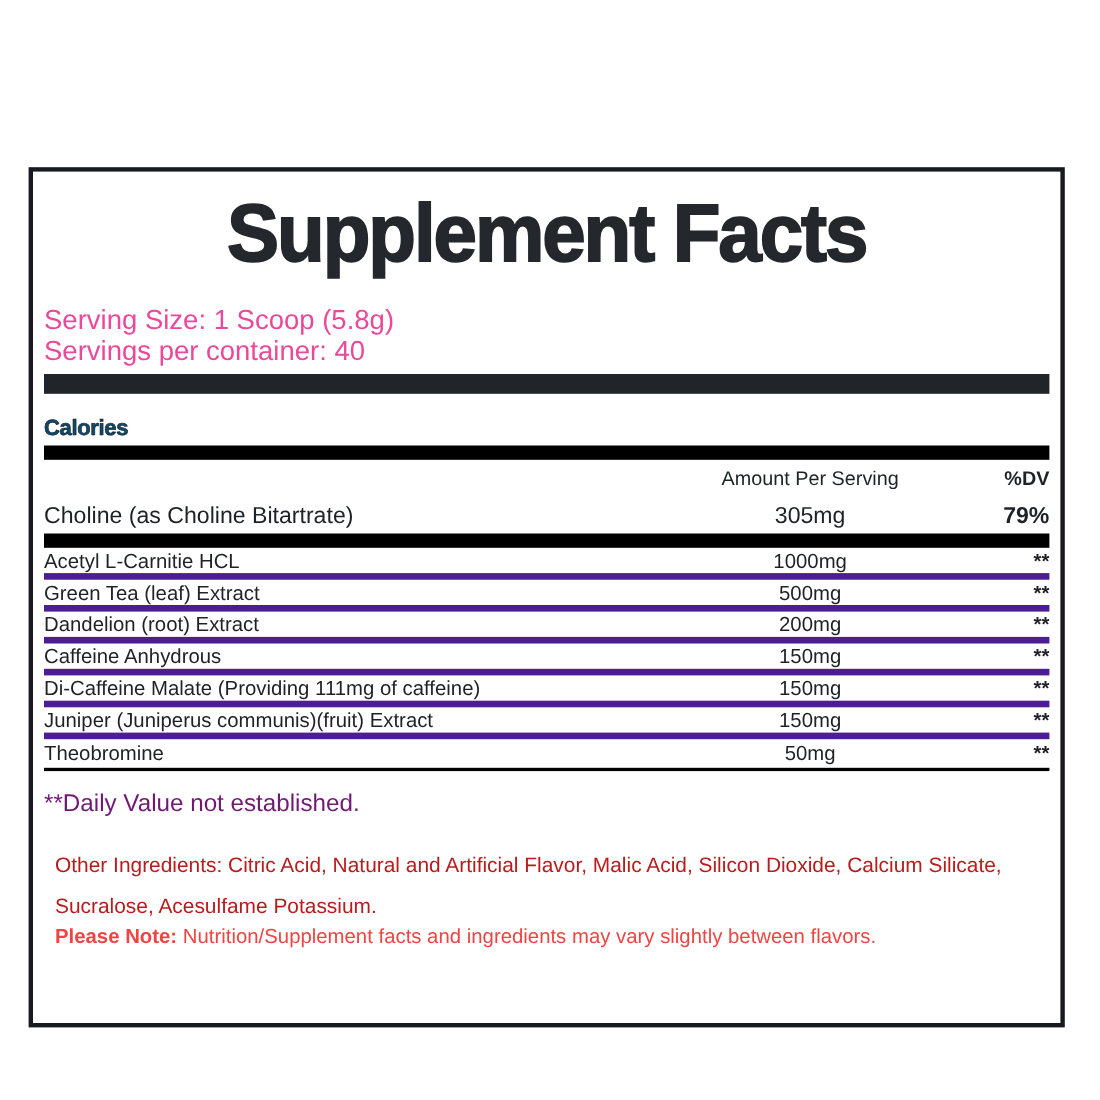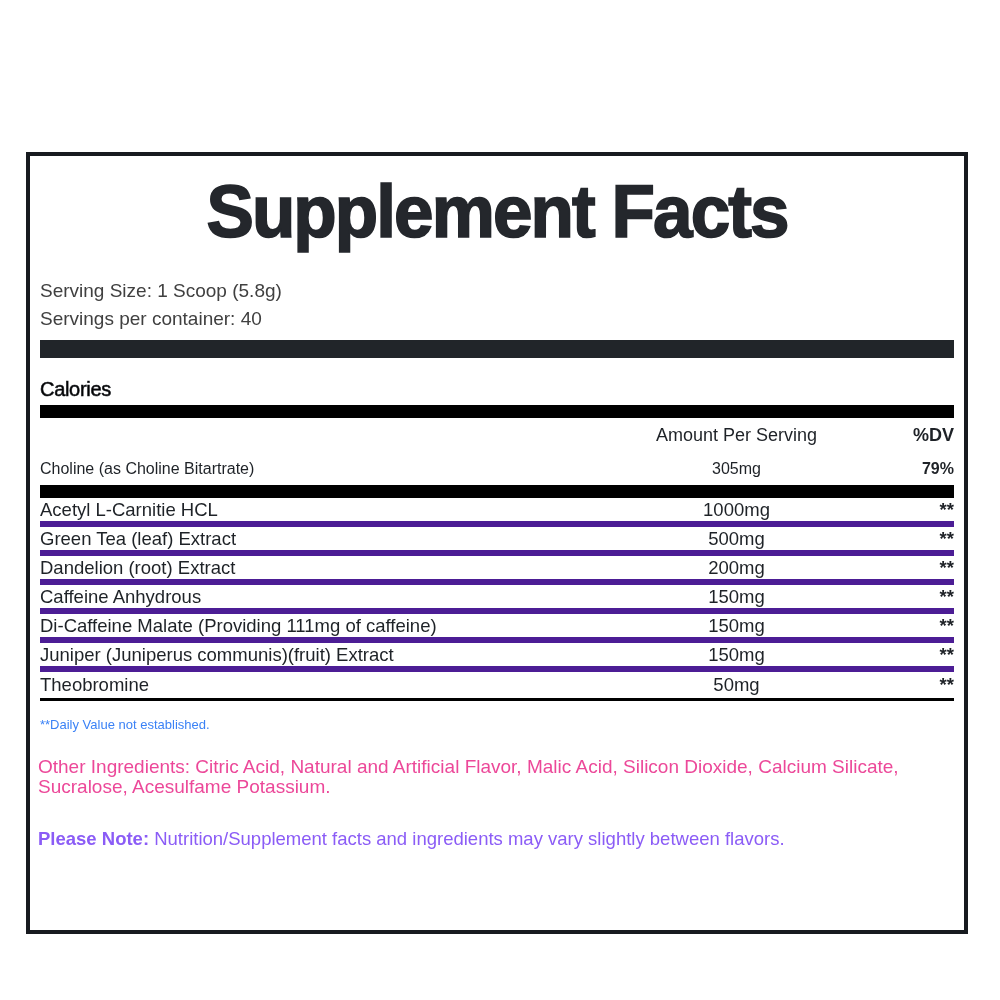--- a/index.html
+++ b/index.html
@@ -30,84 +30,84 @@
     font-weight: bold;
     letter-spacing: -2px;
     color: #24272c;
     -webkit-text-stroke: 1.7px #24272c;
     transform: scaleX(0.96);
     transform-origin: center;
     white-space: nowrap;
   }
 
   .serving-line {
-    font-size: 19px;
+    font-size: 25px;
     line-height: 28px;
-    color: #404040;
+    color: #ec4899;
   }
   .serving-line.first { margin-top: 25px; }
 
   .bar { width: 100%; }
   .bar-thick-dark { height: 18px; background: #212529; margin-top: 7px; }
   .bar-mid-black  { height: 13px; background: #000000; }
 
   .calories {
     margin-top: 20px;
     font-size: 20px;
     line-height: 22px;
-    font-weight: normal;
+    font-weight: bold;
     letter-spacing: -0.3px;
-    color: #000000;
+    color: #0c4a6e;
     -webkit-text-stroke: 0.6px #1b1e23;
   }
   .calories-underline { margin-top: 5px; }
 
   .trow {
     display: flex;
     align-items: center;
     width: 100%;
   }
   .col-name   { flex: 1 1 auto; text-align: left; }
   .col-amount { width: 205px; text-align: center; }
   .col-dv     { width: 115px; text-align: right; font-weight: bold; }
 
   .header-row { height: 34px; font-size: 18px; }
-  .primary-row { height: 33px; font-size: 16px; }
+  .primary-row { height: 33px; font-size: 21px; }
 
   .ingredient-rows .trow {
     height: 29px;
     font-size: 18.5px;
     border-bottom: 6px solid #4c1d95;
   }
   .ingredient-rows .trow:last-child { border-bottom: 3px solid #000000; }
 
   .footnote {
     margin-top: 16px;
-    font-size: 13px;
-    color: #3b82f6;
+    font-size: 22px;
+    color: #701a75;
   }
 
   .other-ingredients {
     position: absolute;
     left: 38px; top: 757px;
     width: 928px;
-    margin: 0;
+    margin: 12px;
     font-size: 19px;
-    line-height: 20px;
-    color: #ec4899;
+    line-height: 37px;
+    color: #b91c1c;
   }
 
   .please-note {
     position: absolute;
     left: 38px; top: 827px;
     width: 928px;
-    margin: 0;
+    margin: 12px;
     font-size: 18.5px;
     line-height: 24px;
-    color: #8b5cf6;
+    color: #ef4444;
   }
   .please-note .bold-label { font-weight: bold; }
 </style>
 </head>
 <body>
 
 <div class="facts-box">
 
   <h1 class="title">Supplement Facts</h1>
 

